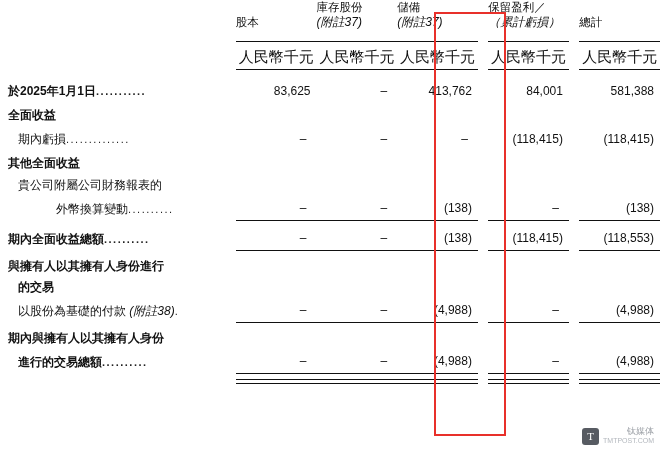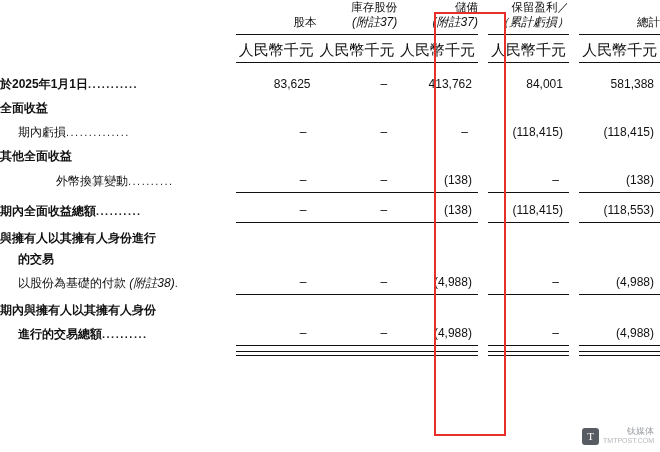--- a/index.html
+++ b/index.html
@@ -31,24 +31,24 @@
   col.c-label { width: 228px; }
   col.c-num   { width: 78px; }
   col.c-gap   { width: 10px; }
 
   td, th {
     padding: 0;
     vertical-align: bottom;
     font-weight: normal;
   }
   .hdr-cell {
-    text-align: right;
+    text-align: left;
     font-size: 11.5px;
     line-height: 15px;
-    padding-bottom: 3px;
+    padding-bottom: 10px;
     color: #111;
   }
   .hdr-cell .sub {
     display: block;
     font-style: italic;
     font-size: 12px;
   }
   .hdr-rule td {
     border-bottom: 1px solid #111;
     height: 1px;
@@ -77,21 +77,21 @@
     height: 21px;
     line-height: 21px;
   }
   .lbl {
     text-align: left;
     white-space: nowrap;
     padding-right: 4px;
     font-size: 12px;
     color: #111;
   }
-  .lbl.bold { font-weight: bold; }
+  .lbl.bold { font-weight: bold; padding-left: 8px; }
   .lbl.indent { padding-left: 18px; margin-left: 28px; }
   .lbl .dots {
     color: #222;
     letter-spacing: 1.5px;
     font-size: 11px;
   }
   .num {
     text-align: right;
     padding-right: 6px;
     font-size: 12px;
@@ -279,20 +279,32 @@
       </td>
       <td class="num"></td>
       <td class="num"></td>
       <td class="num"></td>
       <td></td>
       <td class="num"></td>
       <td></td>
       <td class="num"></td>
     </tr>
 
+    <tr class="row tight">
+      <td class="lbl indent">
+        <span>貴公司附屬公司財務報表的</span>
+      </td>
+      <td class="num"></td>
+      <td class="num"></td>
+      <td class="num"></td>
+      <td></td>
+      <td class="num"></td>
+      <td></td>
+      <td class="num"></td>
+    </tr>
 
     <tr class="row rule-single">
       <td class="lbl" style="padding-left:56px">
         <span>外幣換算變動</span><span class="dots">..........</span>
       </td>
       <td class="num dash ruled">–</td>
       <td class="num dash ruled">–</td>
       <td class="num ruled">(138)</td>
       <td></td>
       <td class="num dash ruled">–</td>

